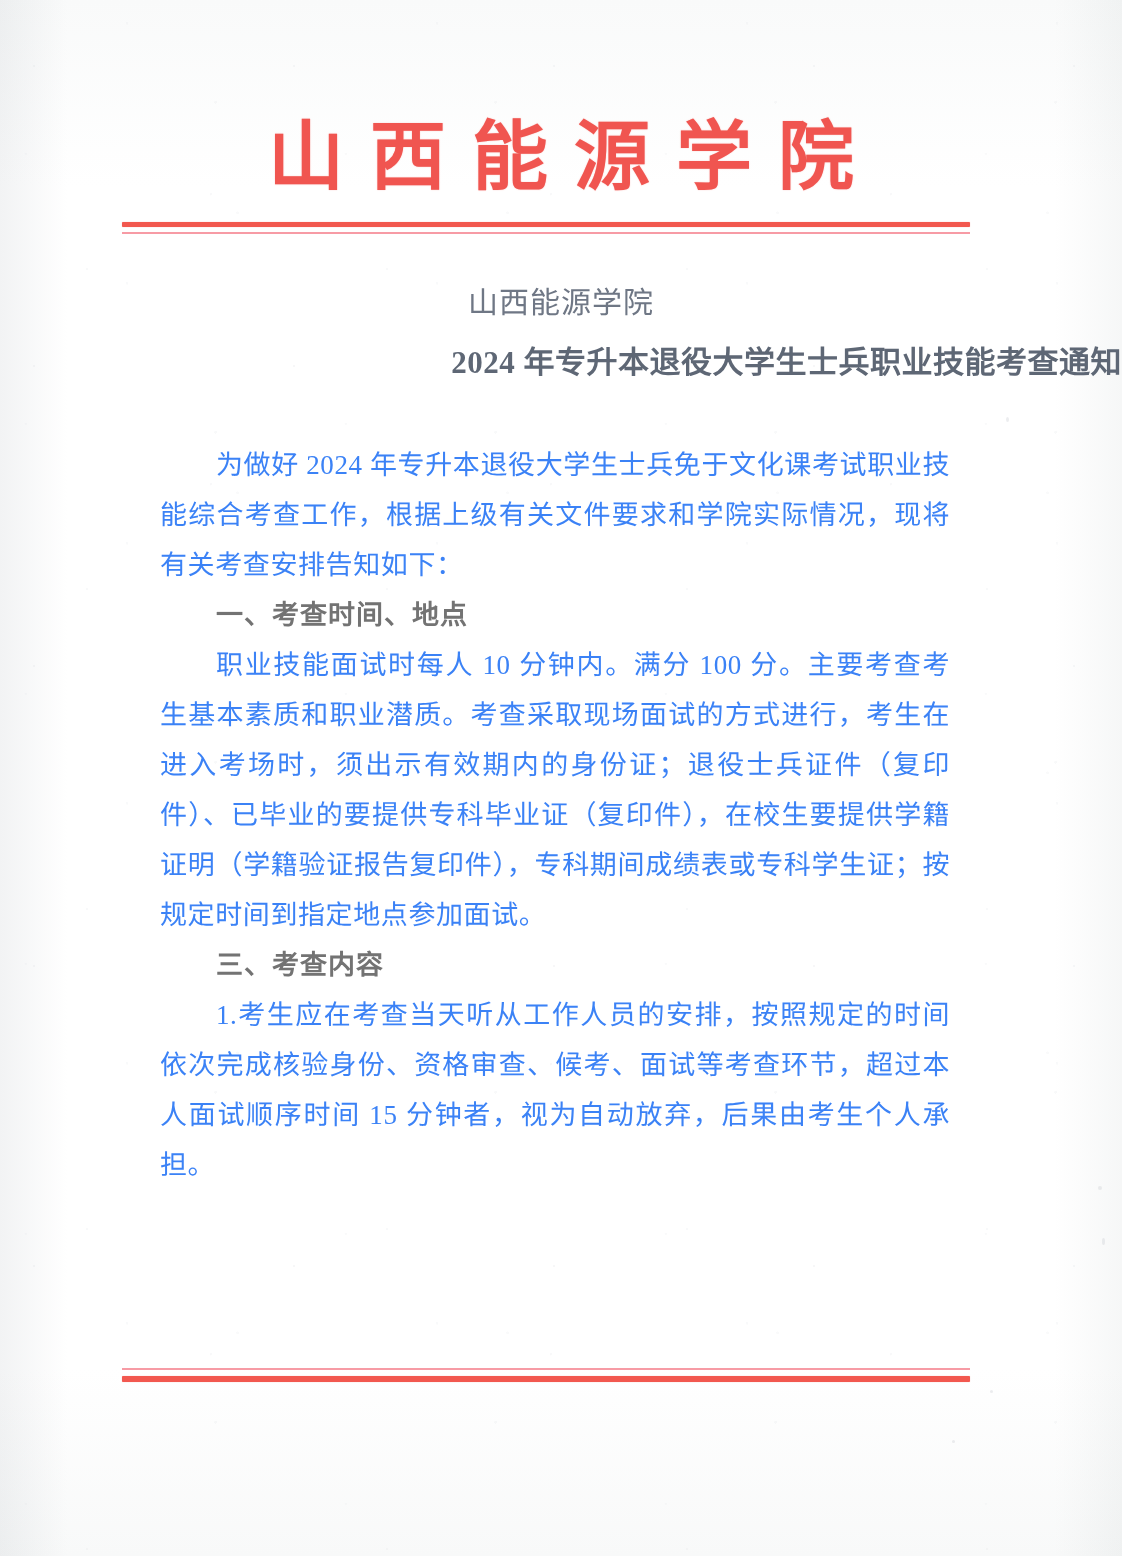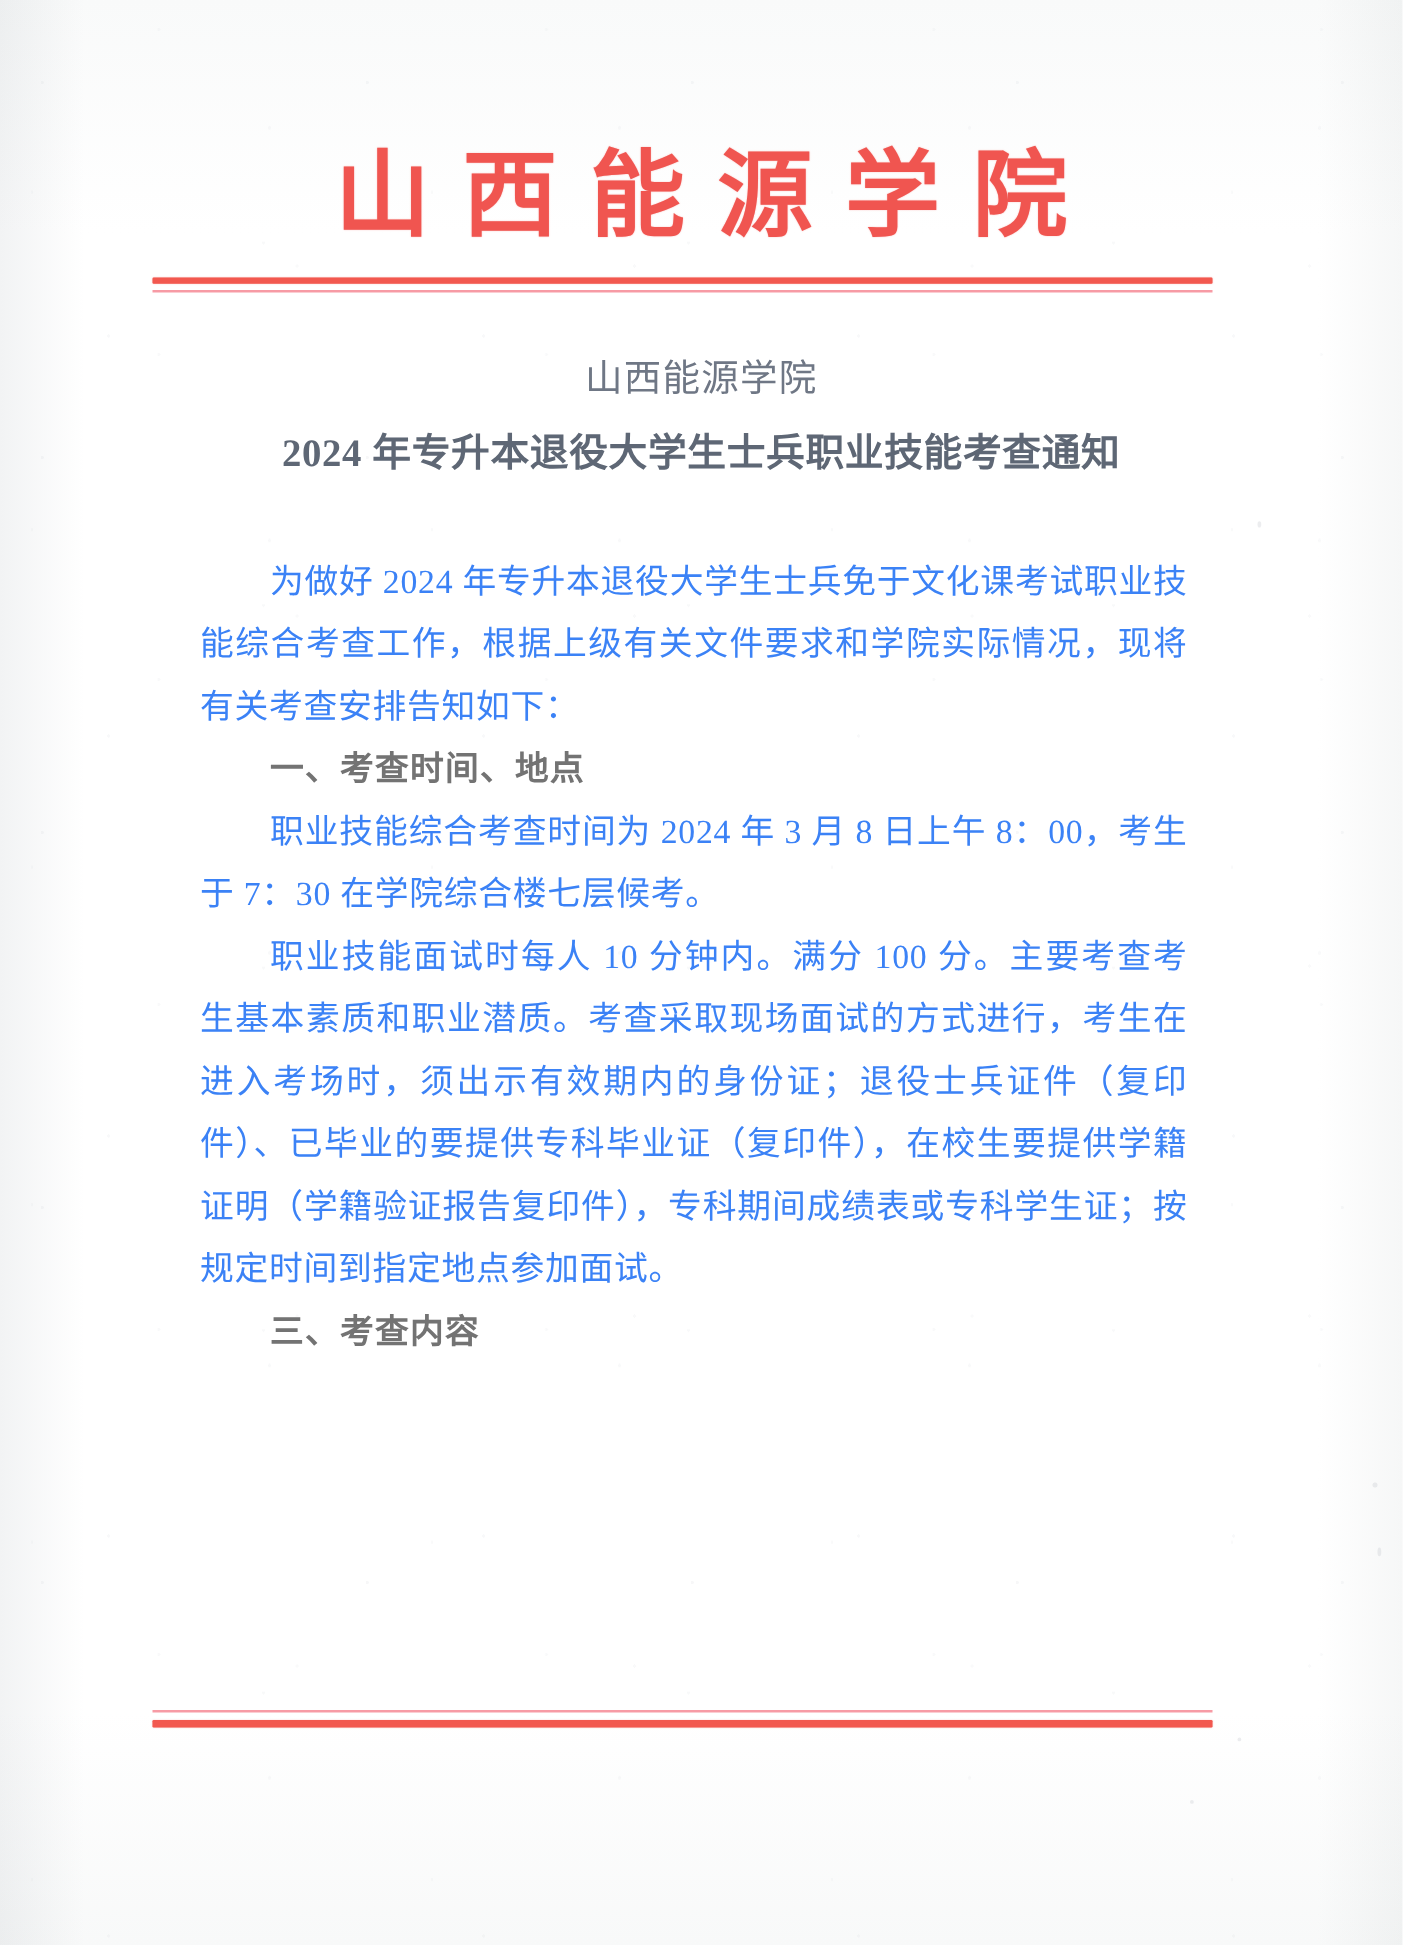--- a/index.html
+++ b/index.html
@@ -101,21 +101,21 @@
     color: #6f7785;
     letter-spacing: 1px;
     font-family: "Liberation Serif", "DejaVu Serif", serif;
   }
 
   .doc-title {
     position: absolute;
     left: 0;
     top: 337px;
     width: 1122px;
-    text-align: center;
+    text-align: right;
     font-size: 31px;
     font-weight: bold;
     color: #5e6775;
     letter-spacing: .5px;
     font-family: "Liberation Serif", "DejaVu Serif", serif;
   }
 
   
   .body-block {
     position: absolute;
@@ -197,25 +197,25 @@
 
   <div class="doc-org">山西能源学院</div>
 
   <div class="doc-title">2024 年专升本退役大学生士兵职业技能考查通知</div>
 
   <div class="body-block">
 
     <p class="para indent">为做好 2024 年专升本退役大学生士兵免于文化课考试职业技能综合考查工作，根据上级有关文件要求和学院实际情况，现将有关考查安排告知如下：</p>
 
     <div class="heading">一、考查时间、地点</div>
-    <p class="para indent">职业技能综合考查时间为 2024 年 3 月 8 日上午 8：00，考生于 7：30 在学院综合楼七层候考。</p>
 
     <p class="para indent">职业技能面试时每人 10 分钟内。满分 100 分。主要考查考生基本素质和职业潜质。考查采取现场面试的方式进行，考生在进入考场时，须出示有效期内的身份证；退役士兵证件（复印件）、已毕业的要提供专科毕业证（复印件），在校生要提供学籍证明（学籍验证报告复印件），专科期间成绩表或专科学生证；按规定时间到指定地点参加面试。</p>
 
     <div class="heading">三、考查内容</div>
+    <p class="para indent">1.考生应在考查当天听从工作人员的安排，按照规定的时间依次完成核验身份、资格审查、候考、面试等考查环节，超过本人面试顺序时间 15 分钟者，视为自动放弃，后果由考生个人承担。</p>
 
   </div>
 
   <div class="footer-rules">
     <div class="frule-thin"></div>
     <div class="frule-gap"></div>
     <div class="frule-thick"></div>
   </div>
 
   <div class="speck" style="left:1006px; top:417px; width:3px; height:5px;"></div>

